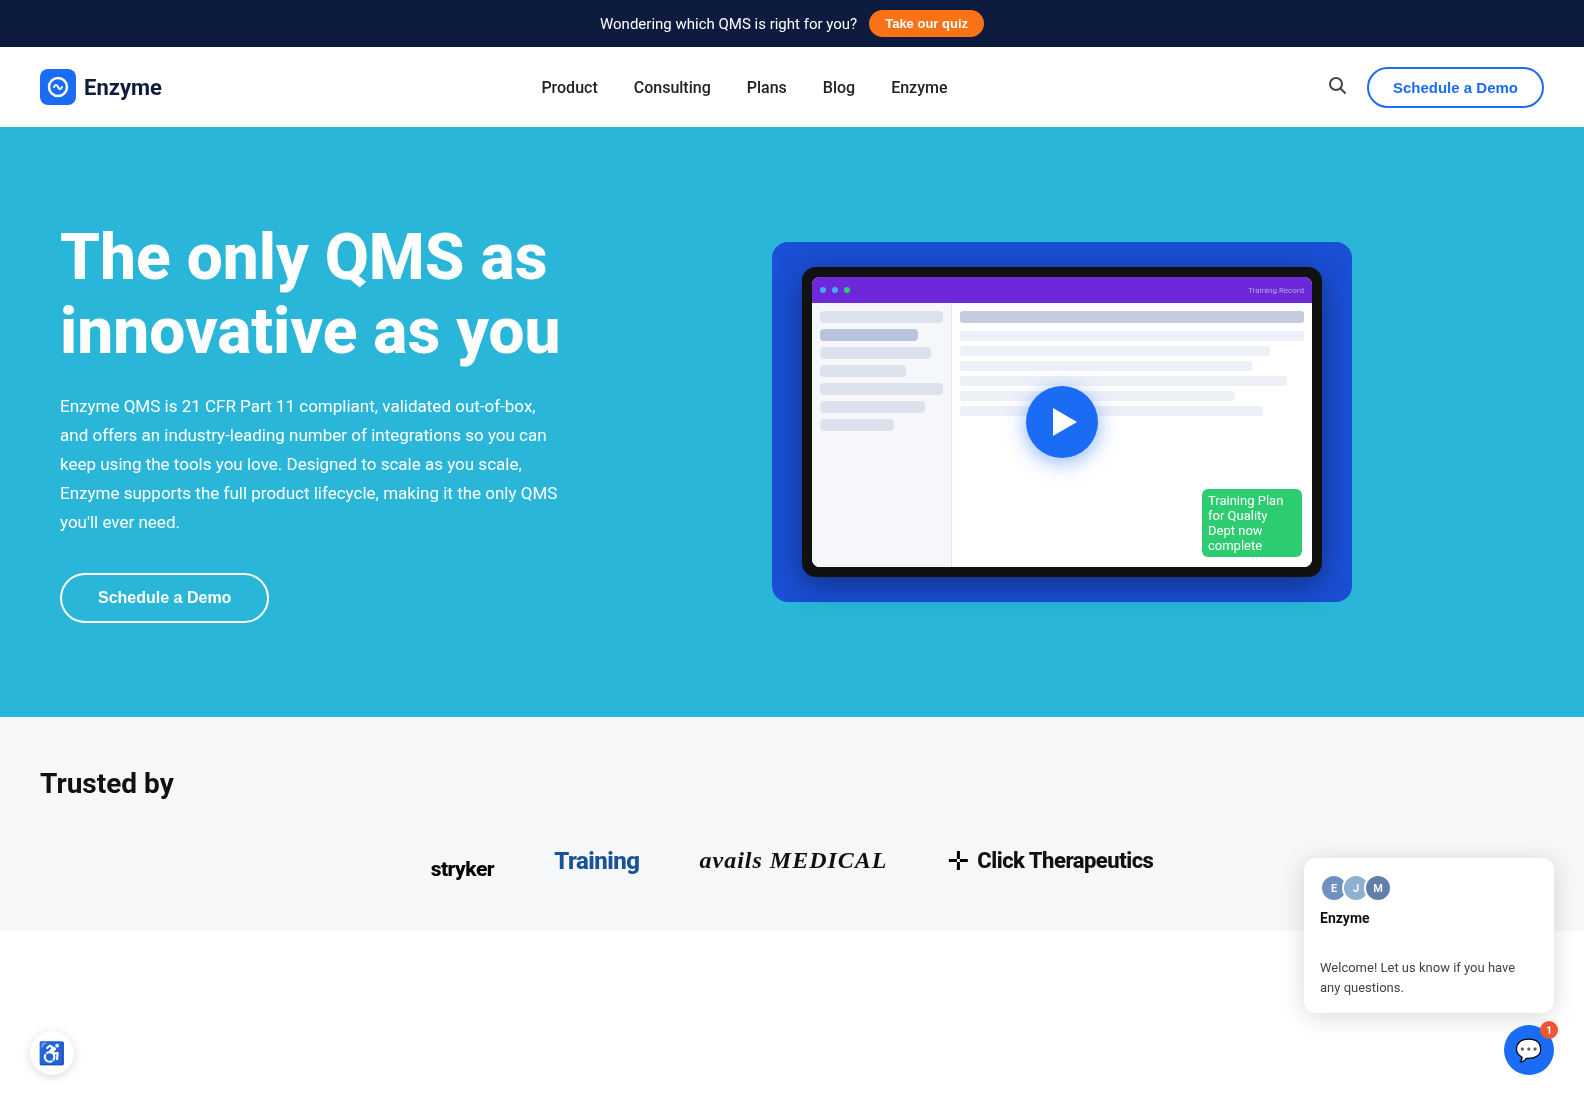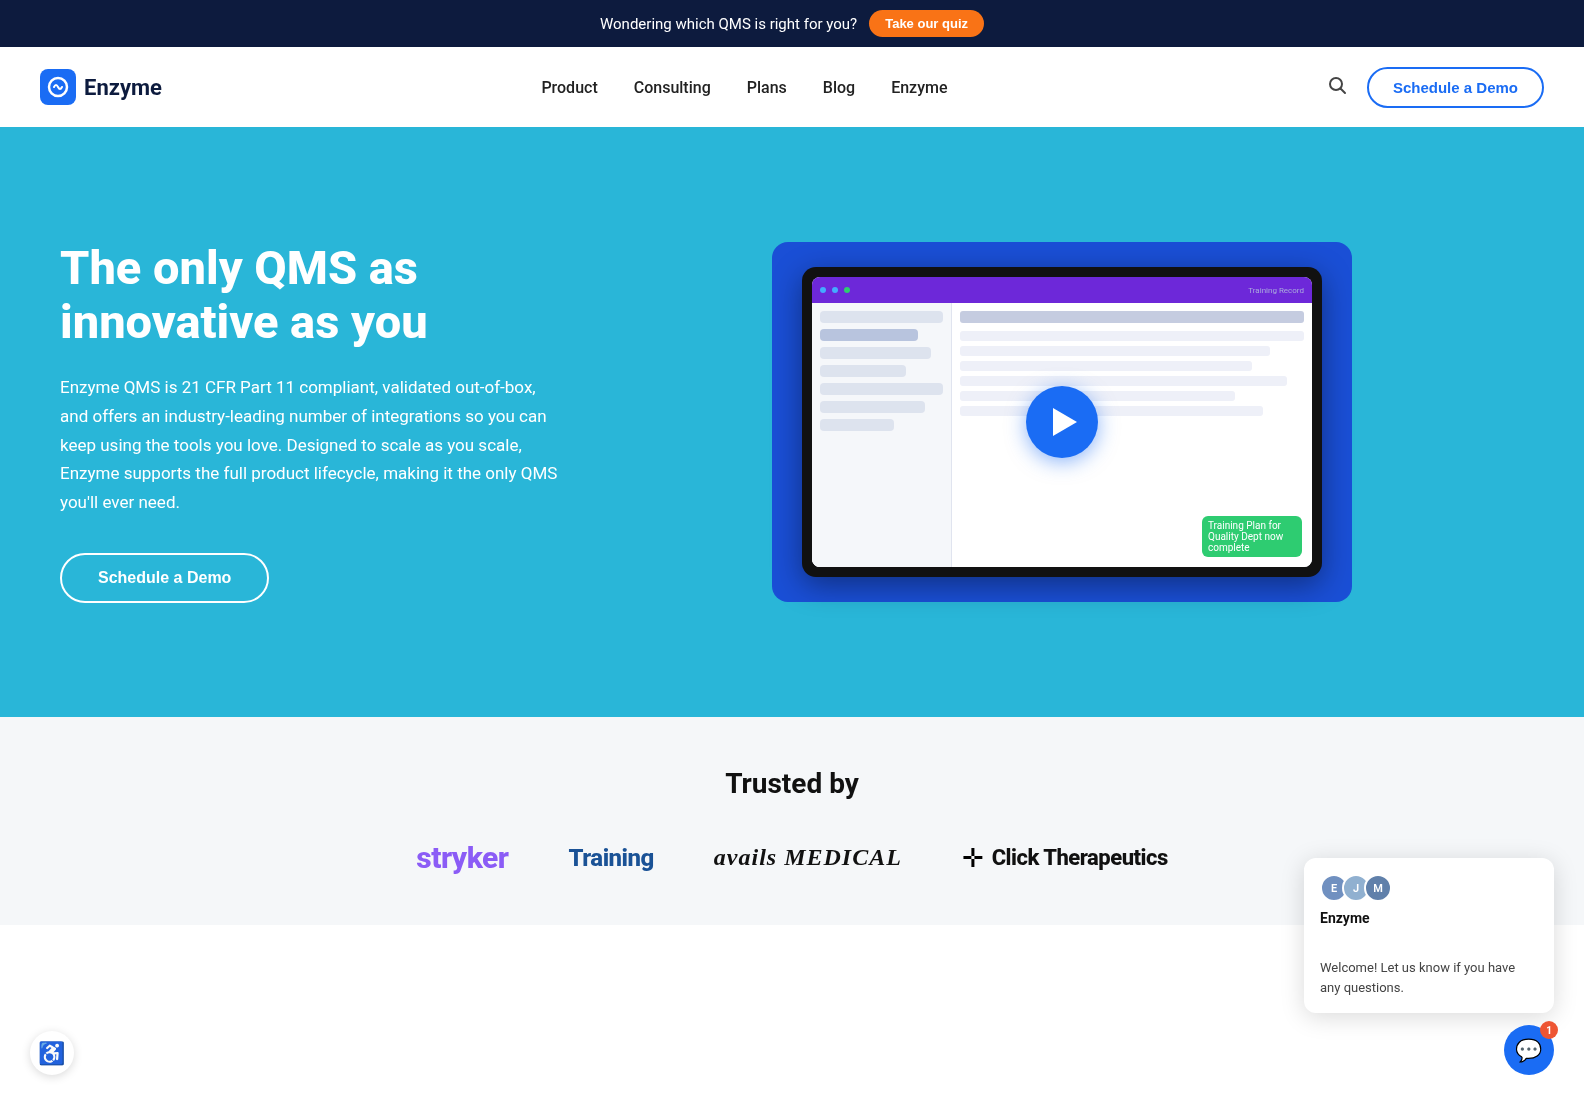--- a/index.html
+++ b/index.html
@@ -101,21 +101,21 @@
       align-items: center;
       padding: 60px 60px 60px 60px;
       position: relative;
       overflow: hidden;
     }
     .hero-left {
       flex: 1;
       max-width: 540px;
     }
     .hero-title {
-      font-size: 47px;
+      font-size: 64px;
       font-weight: 800;
       color: #fff;
       line-height: 1.15;
       margin-bottom: 24px;
     }
     .hero-desc {
       font-size: 17px;
       color: #fff;
       line-height: 1.7;
       margin-bottom: 36px;
@@ -238,52 +238,51 @@
       margin-left: 6px;
     }
 
     
     .chat-bubble-screen {
       position: absolute;
       bottom: 10px;
       right: 10px;
       background: #2ecc71;
       color: #fff;
-      font-size: 10px;
+      font-size: 13px;
       border-radius: 6px;
       padding: 4px 6px;
       max-width: 100px;
     }
 
     
     .trusted-section {
       background: #f5f7f9;
       padding: 50px 40px;
-      text-align: center;
     }
     .trusted-title {
       font-size: 28px;
       font-weight: 700;
       color: #111;
       margin-bottom: 40px;
     }
     .logos-row {
       display: flex;
       align-items: center;
       justify-content: center;
       gap: 60px;
       flex-wrap: wrap;
     }
     .brand-logo {
       font-size: 22px;
       font-weight: 800;
       color: #333;
       letter-spacing: -0.5px;
     }
-    .brand-logo.stryker { font-size: 30px; color: #8b5cf6; }
+    .brand-logo.stryker { font-size: 21px; color: #000000; margin-top: 17px; }
     .brand-logo.genentech { color: #1a5296; font-size: 24px; }
     .brand-logo.avails { font-size: 24px; color: #111; font-family: serif; margin-top: 24px; }
     .brand-logo.click { color: #111; font-size: 22px; }
     .click-logo {
       display: flex;
       align-items: center;
       gap: 8px;
     }
     .click-icon {
       font-size: 26px;

